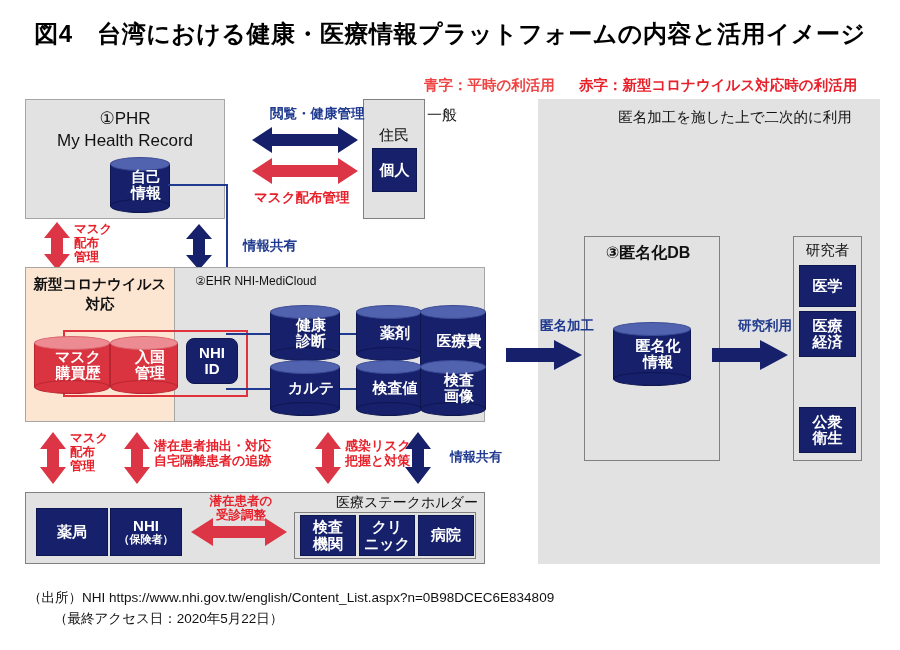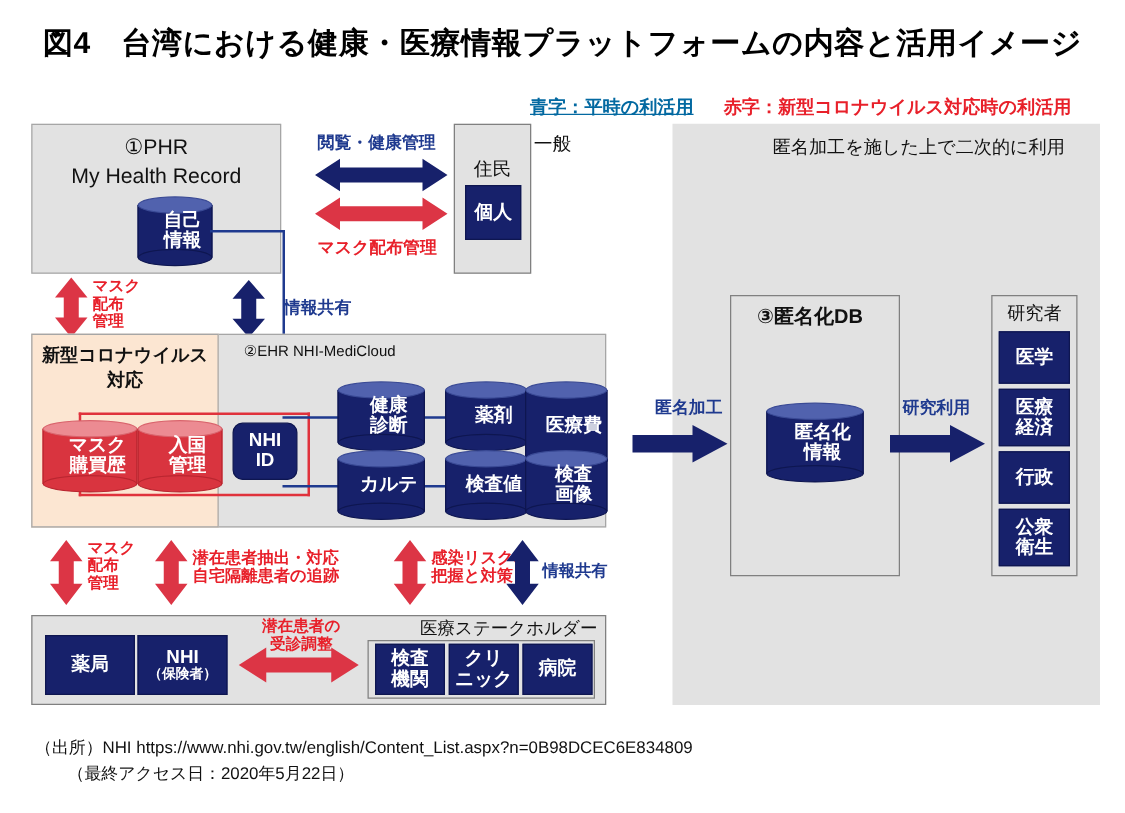--- a/index.html
+++ b/index.html
@@ -19,21 +19,21 @@
     left:0;top:18px;width:900px;text-align:center;
     font-size:24px;font-weight:bold;letter-spacing:0.5px;
     color:#000;
   }
 
   
   #legend{
     left:424px;top:76px;width:456px;
     font-size:14.5px;font-weight:bold;white-space:nowrap;
   }
-  #legend .blue{color:#0369a1;text-decoration:underline;}
+  #legend .blue{color:#ef4444;}
   #legend .red{color:#E8202A;}
   #legend .gap{display:inline-block;width:16px;}
 
   
   .gray-panel{background:#E2E2E2;border:1px solid #A6A6A6;}
   .gray-panel-noborder{background:#E2E2E2;}
   .peach-panel{background:#FCE6D2;border:1px solid #A6A6A6;}
   .plain-panel{background:#E2E2E2;border:1px solid #808080;}
 
   .panel-title{
@@ -69,21 +69,21 @@
     position:absolute;left:12px;right:0;top:50%;transform:translateY(-50%);
     text-align:center;color:#fff;font-weight:bold;font-size:15px;line-height:1.06;
     z-index:3;white-space:nowrap;
   }
   .cyl.red .body{background:#D9343F;border-left-color:#B92630;border-right-color:#B92630;}
   .cyl.red .top{background:#EC8B92;border-color:#D9636C;}
   .cyl.red .bot{background:#D9343F;border-color:#B92630;}
 
   
   .lab{position:absolute;font-weight:bold;line-height:1.12;white-space:nowrap;}
-  .lab.blue{color:#1F3A8F;}
+  .lab.blue{color:#1F3A8F;margin-left:16px;}
   .lab.red{color:#E8202A;}
 
   
   .ln{position:absolute;}
   .ln.blue{background:#1F3A8F;}
   .ln.red{background:#E0323C;}
 
   
   #footer{
     left:28px;top:588px;width:820px;
@@ -339,23 +339,20 @@
   <div class="abs" style="left:793px;top:241px;width:69px;text-align:center;font-size:14.5px;color:#111;">研究者</div>
   <div class="abs navy-box" style="left:799px;top:265px;width:57px;height:42px;">
     <div>医学</div>
   </div>
   <div class="abs navy-box" style="left:799px;top:311px;width:57px;height:46px;">
     <div>
       <span>医療</span><br>
       <span>経済</span>
     </div>
   </div>
-  <div class="abs navy-box" style="left:799px;top:361px;width:57px;height:42px;">
-    <div>行政</div>
-  </div>
   <div class="abs navy-box" style="left:799px;top:407px;width:57px;height:46px;">
     <div>
       <span>公衆</span><br>
       <span>衛生</span>
     </div>
   </div>
 
   <div class="abs" id="footer">
     <div>（出所）NHI https://www.nhi.gov.tw/english/Content_List.aspx?n=0B98DCEC6E834809</div>
     <div class="l2">（最終アクセス日：2020年5月22日）</div>

